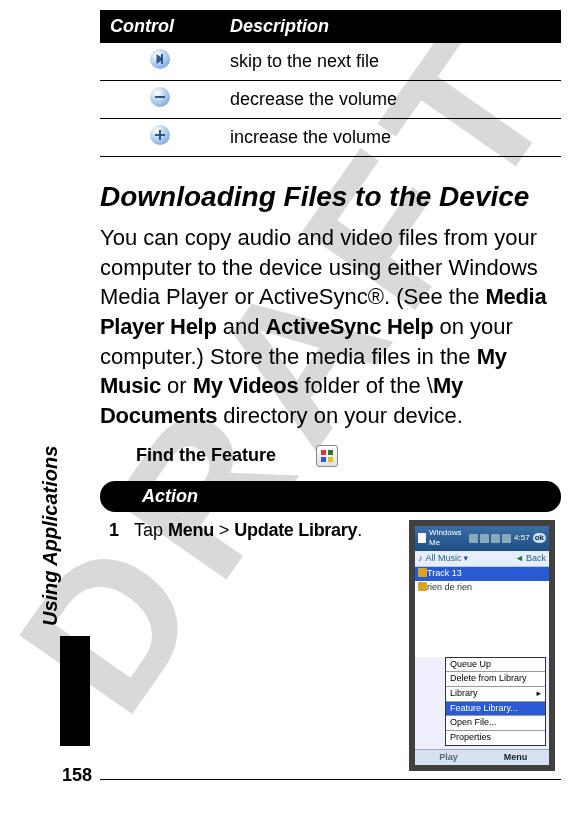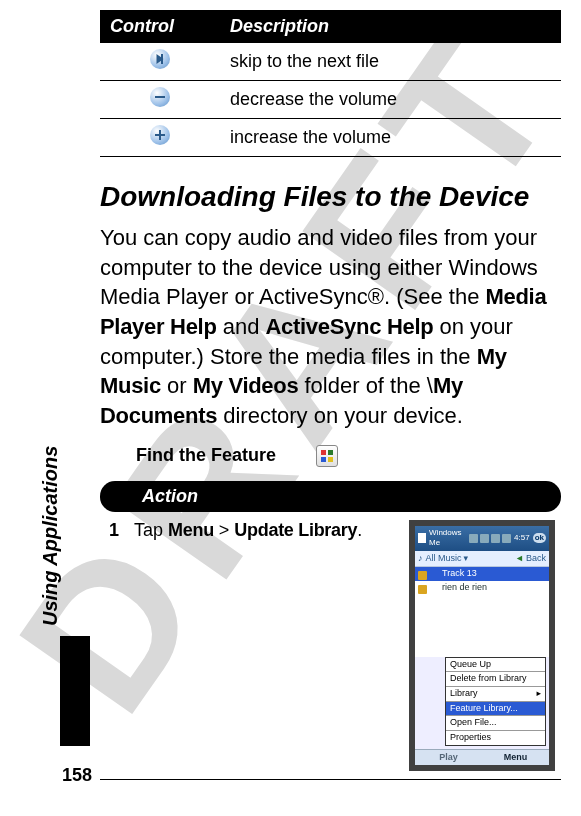--- a/index.html
+++ b/index.html
@@ -134,21 +134,21 @@
   .shot .titlebar .ok {
     background: #cde; color: #036; font-weight: bold; padding: 0 2px; border-radius: 6px; font-size: 8px;
   }
   .shot .toolbar {
     background: #e5efff; color: #2a5a8a; padding: 2px 3px; display: flex; align-items: center;
     border-bottom: 1px solid #b8c8dd;
   }
   .shot .toolbar .note { margin-right: 3px; }
   .shot .toolbar .back { margin-left: auto; display: flex; align-items: center; gap: 2px; }
   .shot .list { background: #fff; color: #233; }
-  .shot .list .row { padding: 1px 3px; display: flex; align-items: flex-end; gap: 15px; }
+  .shot .list .row { padding: 1px 3px; display: flex; align-items: flex-start; gap: 0; }
   .shot .list .row.sel { background: #2a5ad3; color: #fff; }
   .shot .list .row .track-icon {
     width: 9px; height: 9px; background: #daa520; display: inline-block; border-radius: 1px;
   }
   .shot .spacer { height: 62px; background: #fff; }
   .shot .menu {
     margin: 0 3px 3px 30px; border: 1px solid #333; background: #fff; color: #000;
   }
   .shot .menu .mi { padding: 1px 4px; border-bottom: 1px solid #999; display: flex; align-items: center; }
   .shot .menu .mi:last-child { border-bottom: none; text-align: right; }

